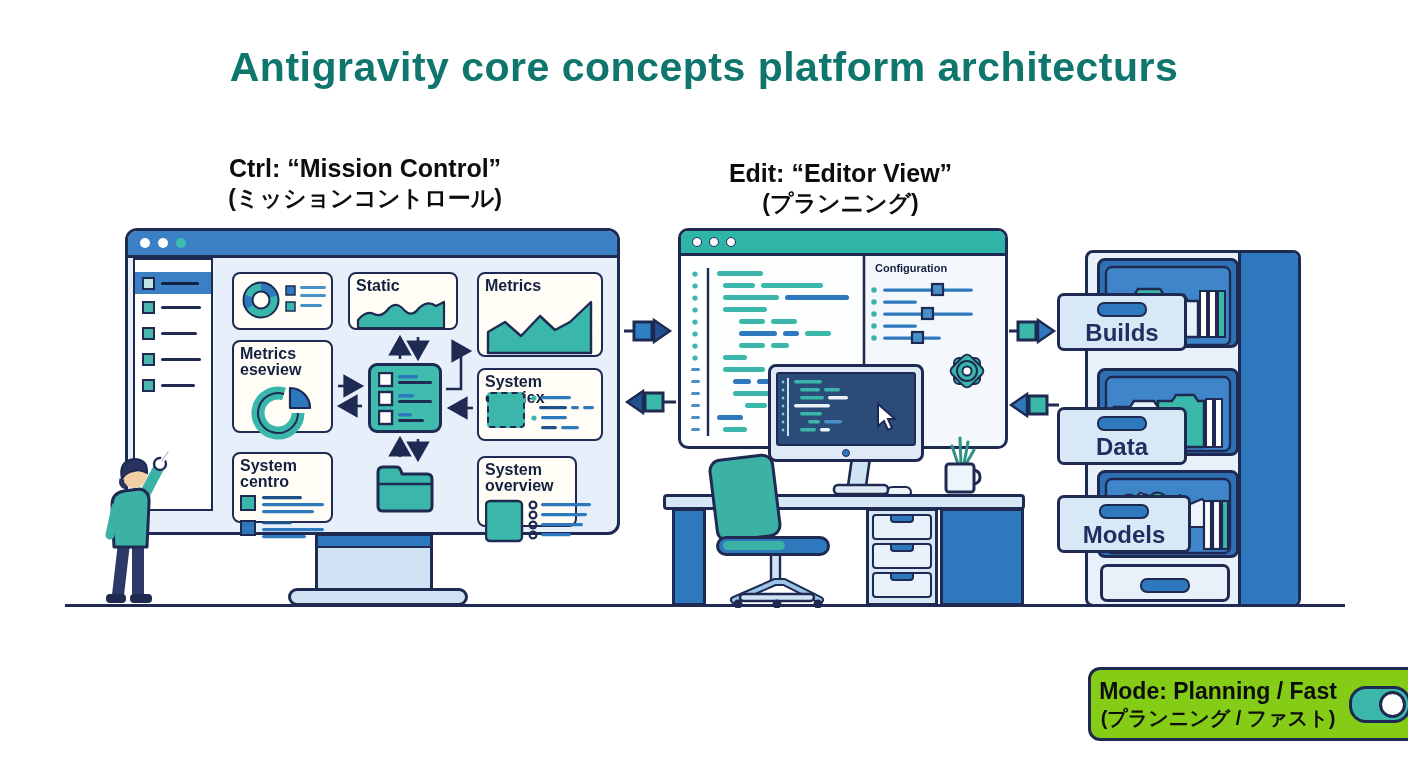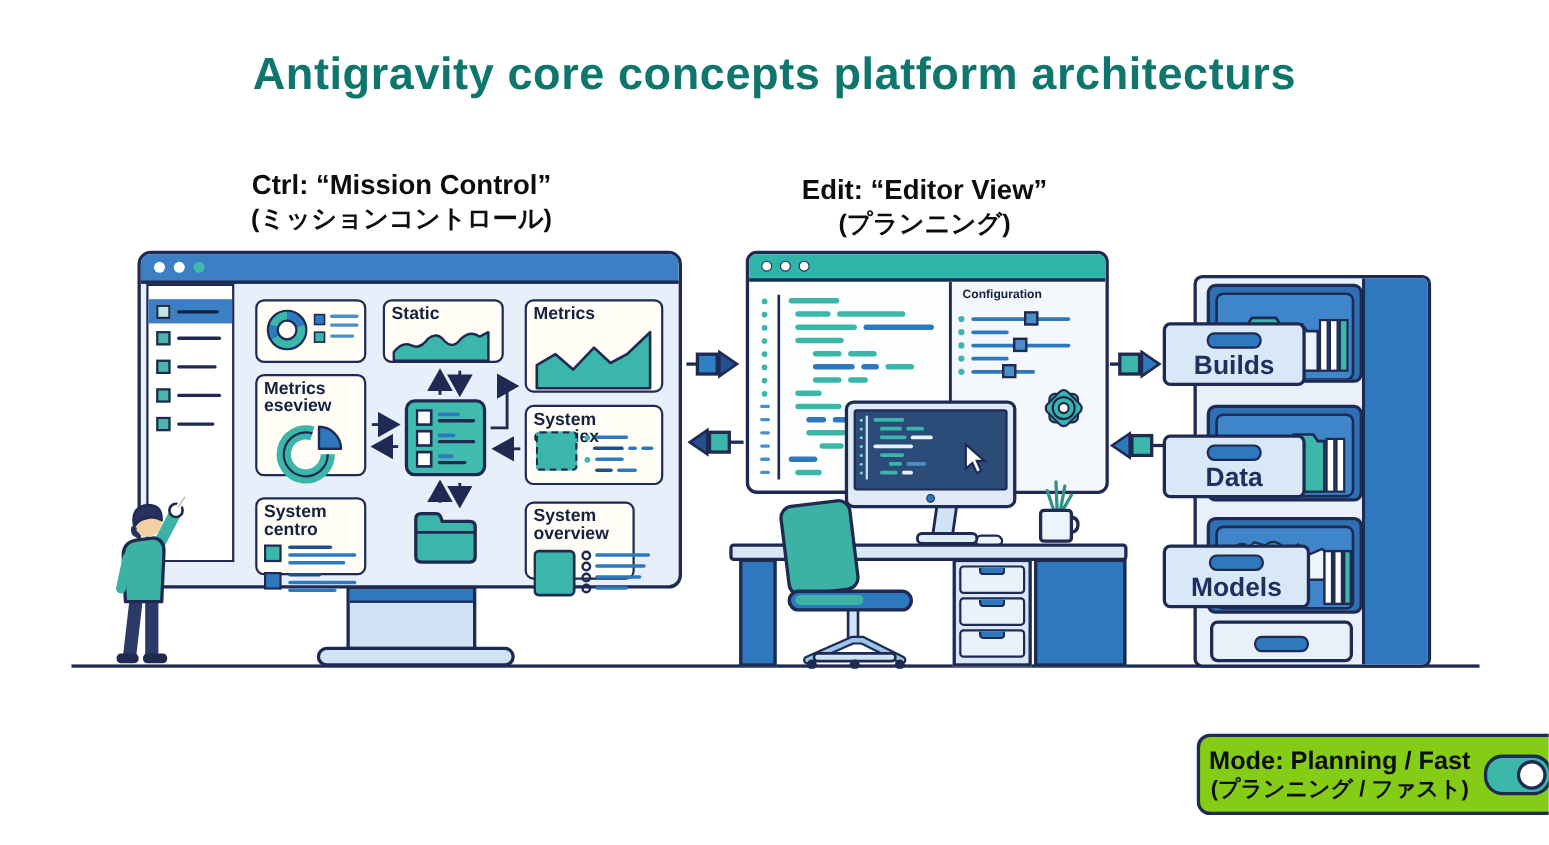--- a/index.html
+++ b/index.html
@@ -411,21 +411,21 @@
         <rect x="113" y="28" width="7" height="48" fill="#ffffff"></rect>
         <rect x="122" y="28" width="6" height="48" fill="#3cb8ab"></rect>
       </g>
     </svg>
   </div>
 
   <div class="drawer" style="left:1057px;top:293px;width:130px;height:58px;z-index:10;">
     <div class="handle"></div>
     <div class="dlabel">Builds</div>
   </div>
-  <div class="drawer" style="left:1057px;top:395px;width:130px;height:58px;z-index:10;">
+  <div class="drawer" style="left:1057px;top:407px;width:130px;height:58px;z-index:10;">
     <div class="handle"></div>
     <div class="dlabel">Data</div>
   </div>
   <div class="drawer" style="left:1057px;top:495px;width:134px;height:58px;z-index:10;">
     <div class="handle"></div>
     <div class="dlabel">Models</div>
   </div>
 
   <div class="drawer" style="left:1100px;top:564px;width:130px;height:38px;background:#e8f1fa;z-index:10;">
     <div class="handle" style="margin-top:11px;"></div>

